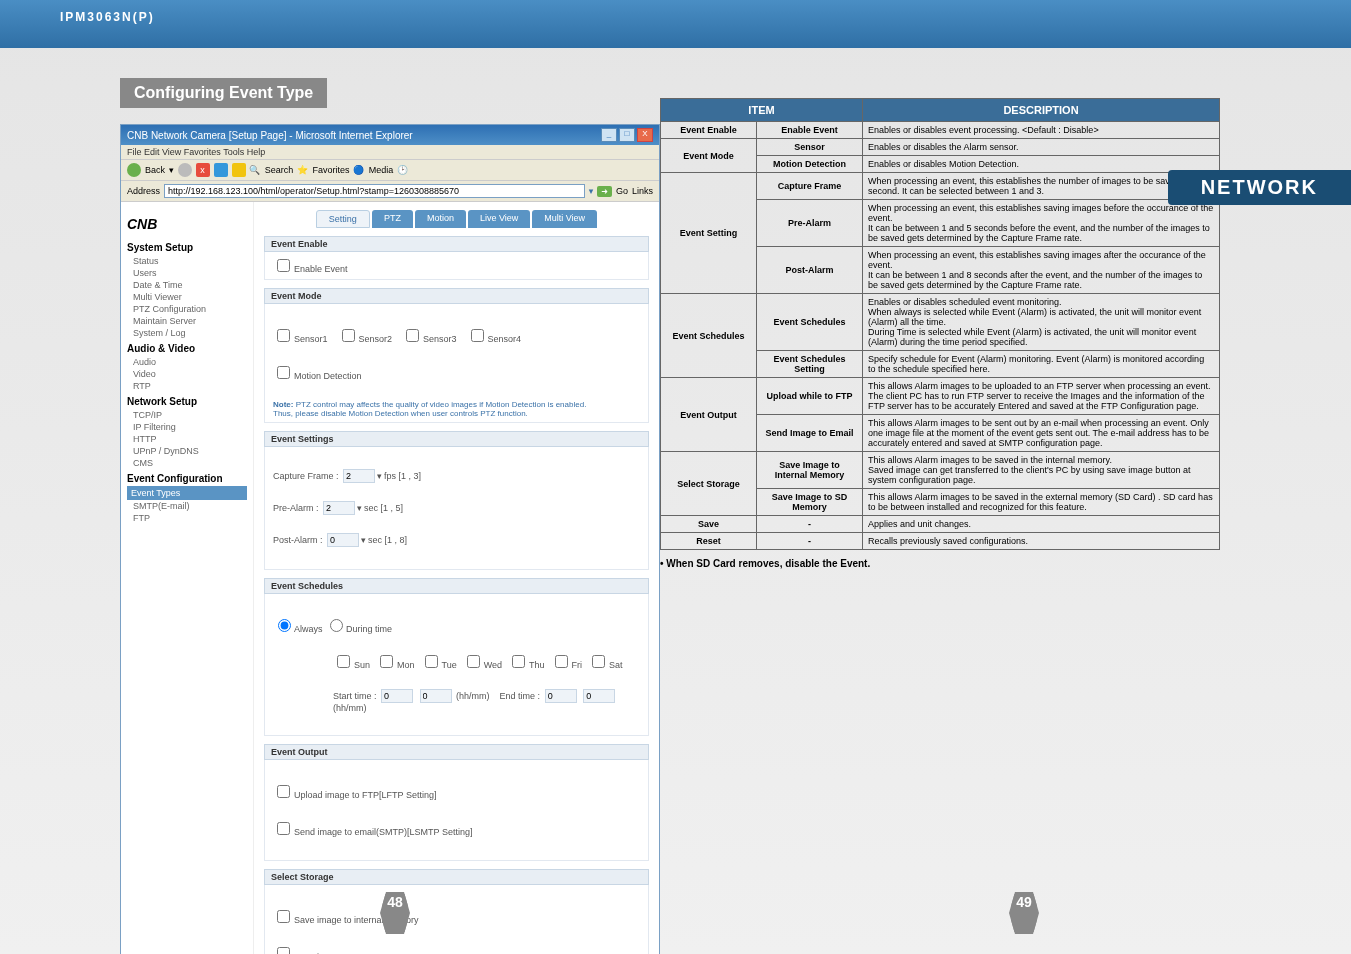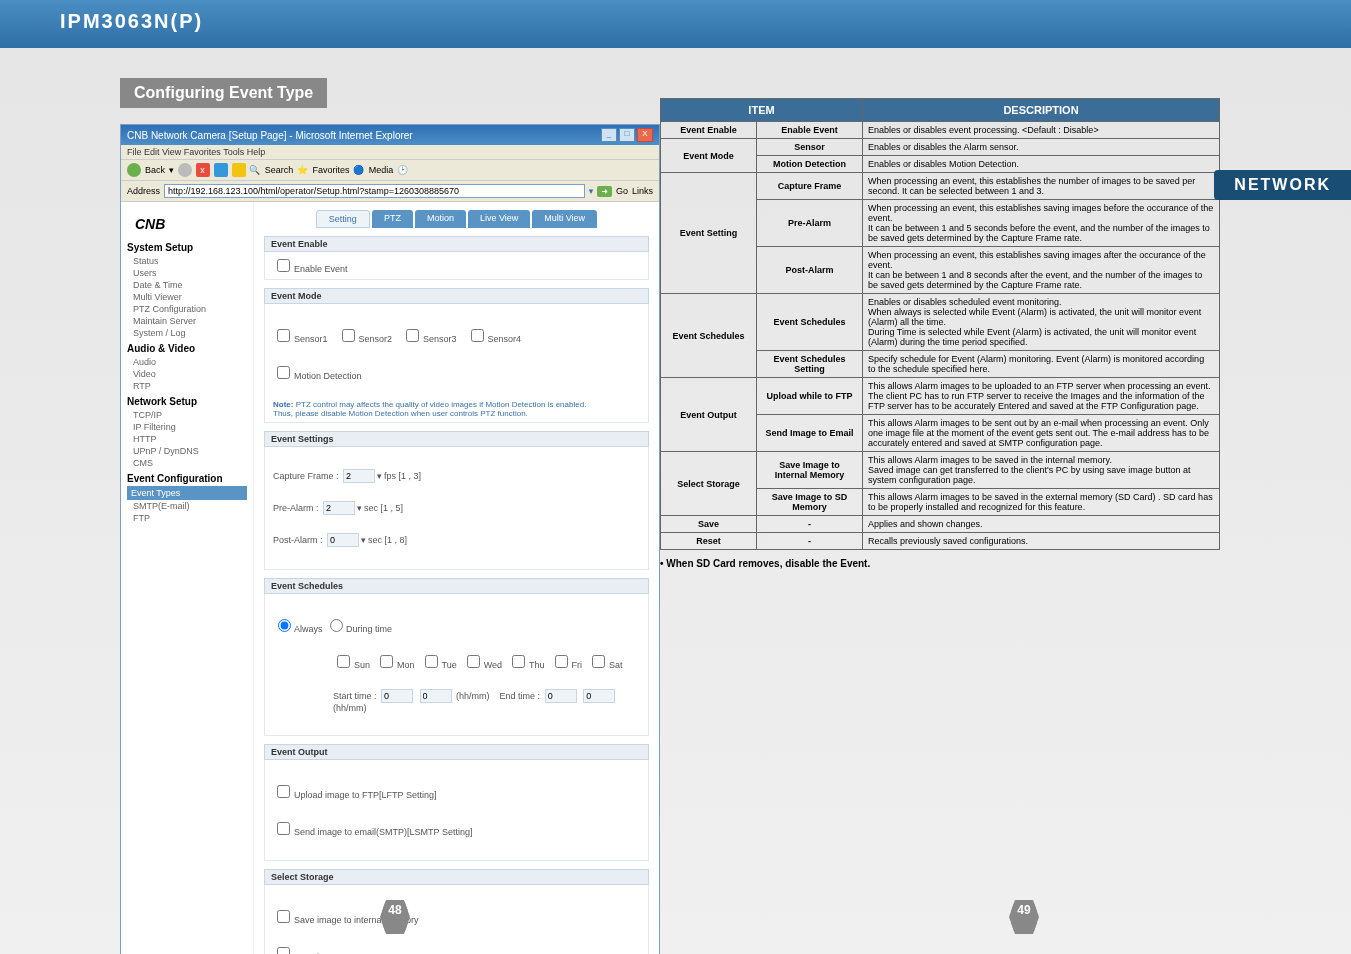--- a/index.html
+++ b/index.html
@@ -1,18 +1,18 @@
 <!DOCTYPE html>
 <html><head>
 <meta charset="utf-8">
 <style>
   html,body{margin:0;padding:0;font-family:Arial,Helvetica,sans-serif;background:#d8d8d8;}
   .page{width:1351px;height:954px;position:relative;background:linear-gradient(to bottom,#e5e5e5 0%,#f0f0f0 100%);}
-  .top-bar{background:#387eb8;background:linear-gradient(to bottom,#4a8ec4,#2f6fa5);height:38px;color:#fff;font-size:20px;font-weight:bold;letter-spacing:2px;padding:10px 0 0 60px;}
-  .network-tag{position:absolute;top:170px;right:0;background:#1a4d73;color:#fff;font-size:16px;font-weight:bold;letter-spacing:2px;padding:6px 20px;border-radius:4px 0 0 4px;}
+  .top-bar{background:#387eb8;background:linear-gradient(to bottom,#4a8ec4,#2f6fa5);height:38px;color:#fff;font-size:12px;font-weight:bold;letter-spacing:2px;padding:10px 0 0 60px;}
+  .network-tag{position:absolute;top:170px;right:0;background:#1a4d73;color:#fff;font-size:20px;font-weight:bold;letter-spacing:2px;padding:6px 33px;border-radius:4px 0 0 4px;}
   .content{display:flex;padding:30px 40px 0 120px;}
   .left-col{width:540px;}
   .right-col{width:560px;padding-top:20px;}
   .section-title{background:#888;color:#fff;font-weight:bold;font-size:16px;padding:6px 14px;display:inline-block;margin-bottom:8px;}
   .intro{font-size:11px;margin:6px 0 6px 8px;}
   .intro .dot{display:inline-block;border:1px solid #333;border-radius:50%;width:8px;height:8px;margin-right:4px;position:relative;top:-1px;}
   .browser{border:1px solid #7aa0c4;background:#fff;font-size:9px;margin-top:8px;}
   .browser-title{background:linear-gradient(to bottom,#2d6fb3,#4e8fc7);color:#fff;padding:3px 6px;font-size:10px;display:flex;justify-content:space-between;align-items:center;}
   .win-btns{display:flex;gap:2px;}
   .win-btn{width:14px;height:12px;background:#cfe3f3;border:1px solid #5a8cb8;font-size:8px;text-align:center;line-height:10px;color:#2d6fb3;}
@@ -21,21 +21,21 @@
   .toolbar{background:#ece9d8;padding:3px 6px;display:flex;align-items:center;gap:4px;border-top:1px solid #ccc;border-bottom:1px solid #ccc;}
   .tb-icon{width:14px;height:14px;border-radius:50%;background:#6ab04c;display:inline-block;}
   .tb-icon.red{background:#e74c3c;border-radius:2px;font-size:9px;color:#fff;text-align:center;line-height:14px;}
   .tb-icon.blue{background:#3498db;border-radius:2px;}
   .tb-icon.home{background:#f1c40f;border-radius:2px;}
   .address-bar{background:#ece9d8;padding:3px 6px;display:flex;align-items:center;gap:4px;border-bottom:1px solid #ccc;}
   .addr-input{flex:1;border:1px solid #7aa0c4;padding:1px 3px;font-size:9px;background:#fff;}
   .go-btn{background:#6ab04c;color:#fff;font-size:8px;padding:1px 4px;border-radius:2px;}
   .browser-body{display:flex;background:#fff;min-height:460px;}
   .sidebar{width:120px;padding:10px 6px;font-size:9px;border-right:1px solid #eee;}
-  .sidebar-logo{font-weight:bold;font-size:14px;font-style:italic;margin:4px 0 10px 8px;}
+  .sidebar-logo{font-weight:bold;font-size:14px;font-style:italic;margin:4px 0 10px 0;}
   .sidebar-head{font-weight:bold;font-size:10px;margin:4px 0 2px 0;}
   .sidebar-item{padding:1px 0 1px 6px;color:#666;}
   .sidebar-item.active{background:#5a94c4;color:#fff;padding:2px 4px;}
   .main-panel{flex:1;padding:8px 10px;}
   .tabs{display:flex;gap:2px;margin-bottom:8px;justify-content:center;}
   .tab{padding:3px 12px;font-size:9px;color:#fff;background:#5a94c4;border-radius:3px 3px 0 0;}
   .tab.inactive{background:#a6bdd4;color:#666;background:#eef3f8;color:#5a7a9a;border:1px solid #b9cfe2;}
   .tab.active{background:#5a94c4;color:#fff;}
   .panel-group{margin-bottom:8px;}
   .panel-head{background:#e8eef4;border:1px solid #c8d6e4;padding:2px 6px;font-weight:bold;font-size:9px;color:#333;}
@@ -48,21 +48,21 @@
   .form-btn{border:1px solid #9ab6d0;background:#eef3f8;padding:2px 12px;font-size:9px;margin:0 2px;}
   .status-bar{background:#ece9d8;border-top:1px solid #ccc;padding:2px 6px;text-align:right;font-size:9px;color:#555;}
   .globe{display:inline-block;width:10px;height:10px;background:#6ab04c;border-radius:50%;margin-right:3px;vertical-align:middle;}
   
   .desc-table{border-collapse:collapse;width:100%;font-size:9px;}
   .desc-table th,.desc-table td{border:1px solid #666;padding:3px 5px;vertical-align:middle;}
   .desc-table thead th{background:#3a6d98;color:#fff;text-align:center;font-size:11px;padding:5px;}
   .desc-table .item-col{width:85px;text-align:center;font-weight:bold;}
   .desc-table .sub-col{width:95px;text-align:center;font-weight:bold;}
   .note-remove{font-size:10px;font-weight:bold;margin-top:8px;}
-  .page-num{position:absolute;bottom:20px;width:30px;height:34px;background:#888;color:#fff;font-size:12px;font-weight:bold;text-align:center;line-height:20px;clip-path:polygon(20% 0,80% 0,100% 50%,80% 100%,20% 100%,0 50%);}
+  .page-num{position:absolute;bottom:20px;width:30px;height:42px;background:#888;color:#fff;font-size:14px;font-weight:bold;text-align:center;line-height:20px;clip-path:polygon(20% 0,80% 0,100% 50%,80% 100%,20% 100%,0 50%);}
   .pn-left{left:380px;}
   .pn-right{right:312px;}
   .page-num::before{content:"";position:absolute;inset:2px;background:#888;}
   .page-num span{position:relative;}
 </style>
 </head>
 <body>
 
 <div class="page">
   <div class="top-bar">
@@ -306,26 +306,26 @@
               <td style="white-space: pre-line;">This allows Alarm images to be sent out by an e-mail when processing an event. Only one image file at the moment of the event gets sent out. The e-mail address has to be accurately entered and saved at SMTP configuration page.</td>
             </tr>
             <tr>
               <td class="item-col" rowspan="2">Select Storage</td>
               <td class="sub-col">Save Image to Internal Memory</td>
               <td style="white-space: pre-line;">This allows Alarm images to be saved in the internal memory.
 Saved image can get transferred to the client's PC by using save image button at system configuration page.</td>
             </tr>
             <tr>
               <td class="sub-col">Save Image to SD Memory</td>
-              <td style="white-space: pre-line;">This allows Alarm images to be saved in the external memory (SD Card) . SD card has to be properly installed and recognized for this feature.</td>
+              <td style="white-space: pre-line;">This allows Alarm images to be saved in the external memory (SD Card) . SD card has to be between installed and recognized for this feature.</td>
             </tr>
             <tr>
               <td class="item-col" rowspan="1">Save</td>
               <td class="sub-col">-</td>
-              <td style="white-space: pre-line;">Applies and shown changes.</td>
+              <td style="white-space: pre-line;">Applies and unit changes.</td>
             </tr>
             <tr>
               <td class="item-col" rowspan="1">Reset</td>
               <td class="sub-col">-</td>
               <td style="white-space: pre-line;">Recalls previously saved configurations.</td>
             </tr>
           </tbody>
       </table>
       <div class="note-remove">• When SD Card removes, disable the Event.</div>
     </div>

